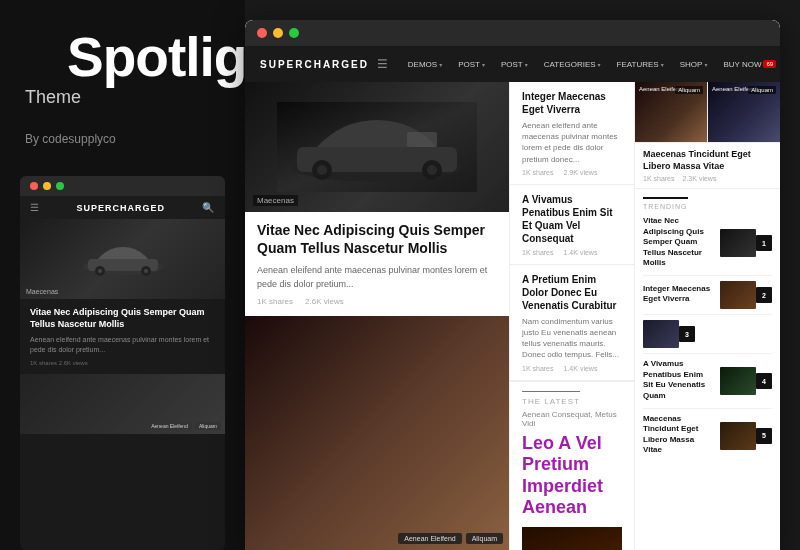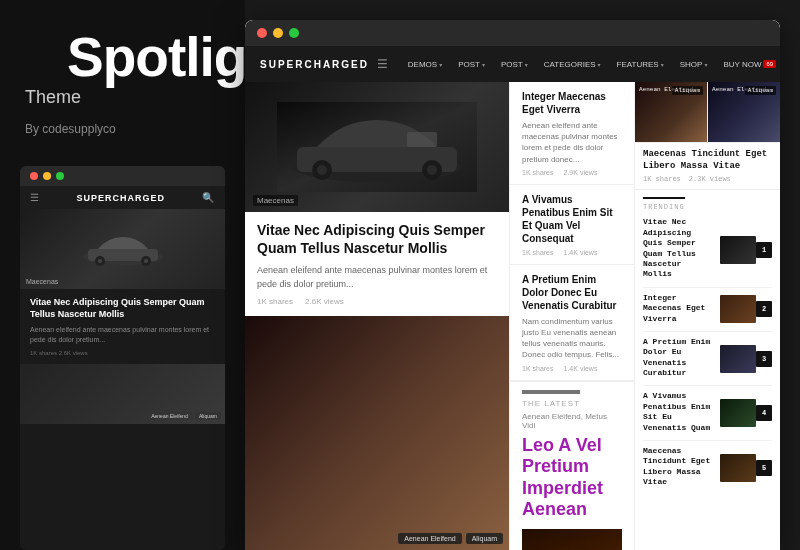--- a/index.html
+++ b/index.html
@@ -29,21 +29,21 @@
     }
     .spotlight-subtitle {
       font-size: 18px;
       font-weight: 400;
       color: #ccc;
       margin-top: 2px;
     }
     .spotlight-by {
       font-size: 12px;
       color: #888;
-      margin-top: 14px;
+      margin-top: 24px;
     }
 
     
     .mini-browser {
       margin: 10px 20px 0 20px;
       background: #1a1a1a;
       border-radius: 6px;
       overflow: hidden;
       flex: 1;
     }
@@ -329,21 +329,21 @@
     .top-story-meta { font-size: 7px; color: #aaa; display: flex; gap: 10px; }
 
     .the-latest {
       padding: 8px 12px 0 12px;
     }
     .section-label {
       font-size: 8px;
       color: #aaa;
       letter-spacing: 1px;
       text-transform: uppercase;
-      border-top: 4px solid #737373;
+      border-top: 1px solid #737373;
       padding-top: 5px;
       margin-bottom: 4px;
       display: inline-block;
     }
     .latest-byline {
       font-size: 8px;
       color: #888;
       margin-bottom: 5px;
     }
     .latest-title {
@@ -362,21 +362,20 @@
       overflow: hidden;
     }
 
     
     .content-right {
       width: 145px;
       min-width: 145px;
       display: flex;
       flex-direction: column;
       overflow: hidden;
-      font-family: Liberation Mono, monospace;
     }
 
     .right-top-imgs {
       display: flex;
       gap: 0;
       border-bottom: 1px solid #eee;
     }
     .right-img-item {
       flex: 1;
       height: 60px;
@@ -624,21 +623,21 @@
             <div class="top-story-meta">
               <span>1K shares</span>
               <span>1.4K views</span>
             </div>
           </div>
         </div>
       </div>
 
       <div class="the-latest">
         <div class="section-label">THE LATEST</div>
-        <div class="latest-byline">Aenean Eleifend, Metus Vidi</div>
+        <div class="latest-byline">Aenean Consequat, Metus Vidi</div>
         <div class="latest-title">Leo A Vel Pretium Imperdiet Aenean</div>
         <div class="latest-image">
           <svg width="100%" height="100" viewBox="0 0 280 100" preserveAspectRatio="xMidYMid slice">
             <defs>
               <linearGradient id="dashGrad" x1="0%" y1="0%" x2="100%" y2="100%">
                 <stop offset="0%" style="stop-color:#100500"></stop>
                 <stop offset="40%" style="stop-color:#3a1800"></stop>
                 <stop offset="80%" style="stop-color:#6a3010"></stop>
                 <stop offset="100%" style="stop-color:#2a1000"></stop>
               </linearGradient>
@@ -703,23 +702,20 @@
           <div class="trending-text">
             <div class="trending-title">Integer Maecenas Eget Viverra</div>
           </div>
           <div class="trending-num-wrap">
             <div class="trending-thumb thumb-2"></div>
             <div class="trending-num">2</div>
           </div>
         </div>
 
         <div class="trending-item">
-          <div class="trending-text">
-            <div class="trending-title">A Pretium Enim Dolor Eu Venenatis Curabitur</div>
-          </div>
           <div class="trending-num-wrap">
             <div class="trending-thumb thumb-3"></div>
             <div class="trending-num">3</div>
           </div>
         </div>
 
         <div class="trending-item">
           <div class="trending-text">
             <div class="trending-title">A Vivamus Penatibus Enim Sit Eu Venenatis Quam</div>
           </div>

